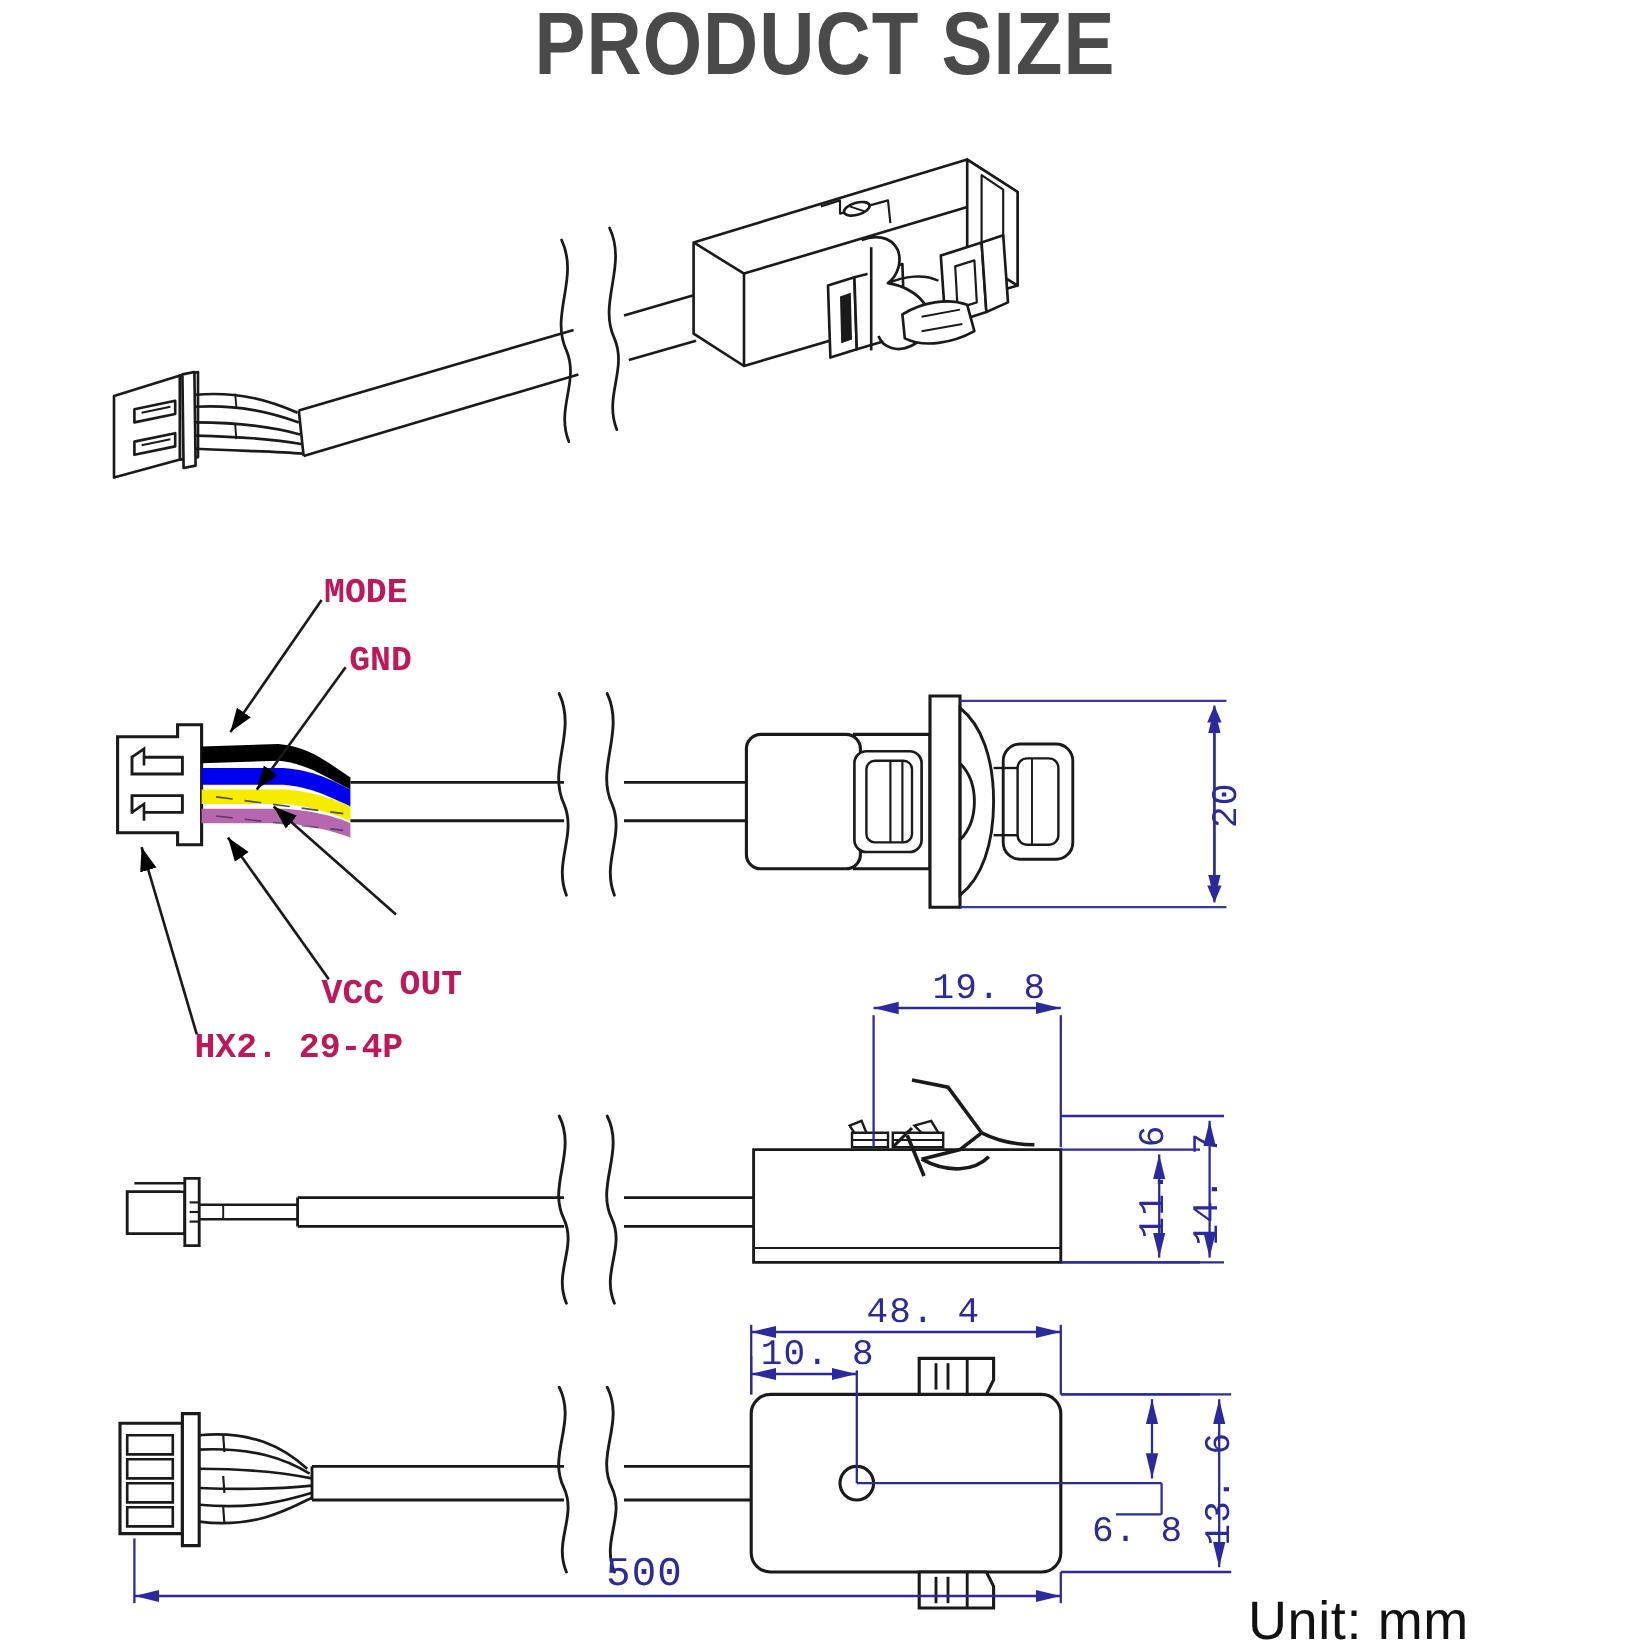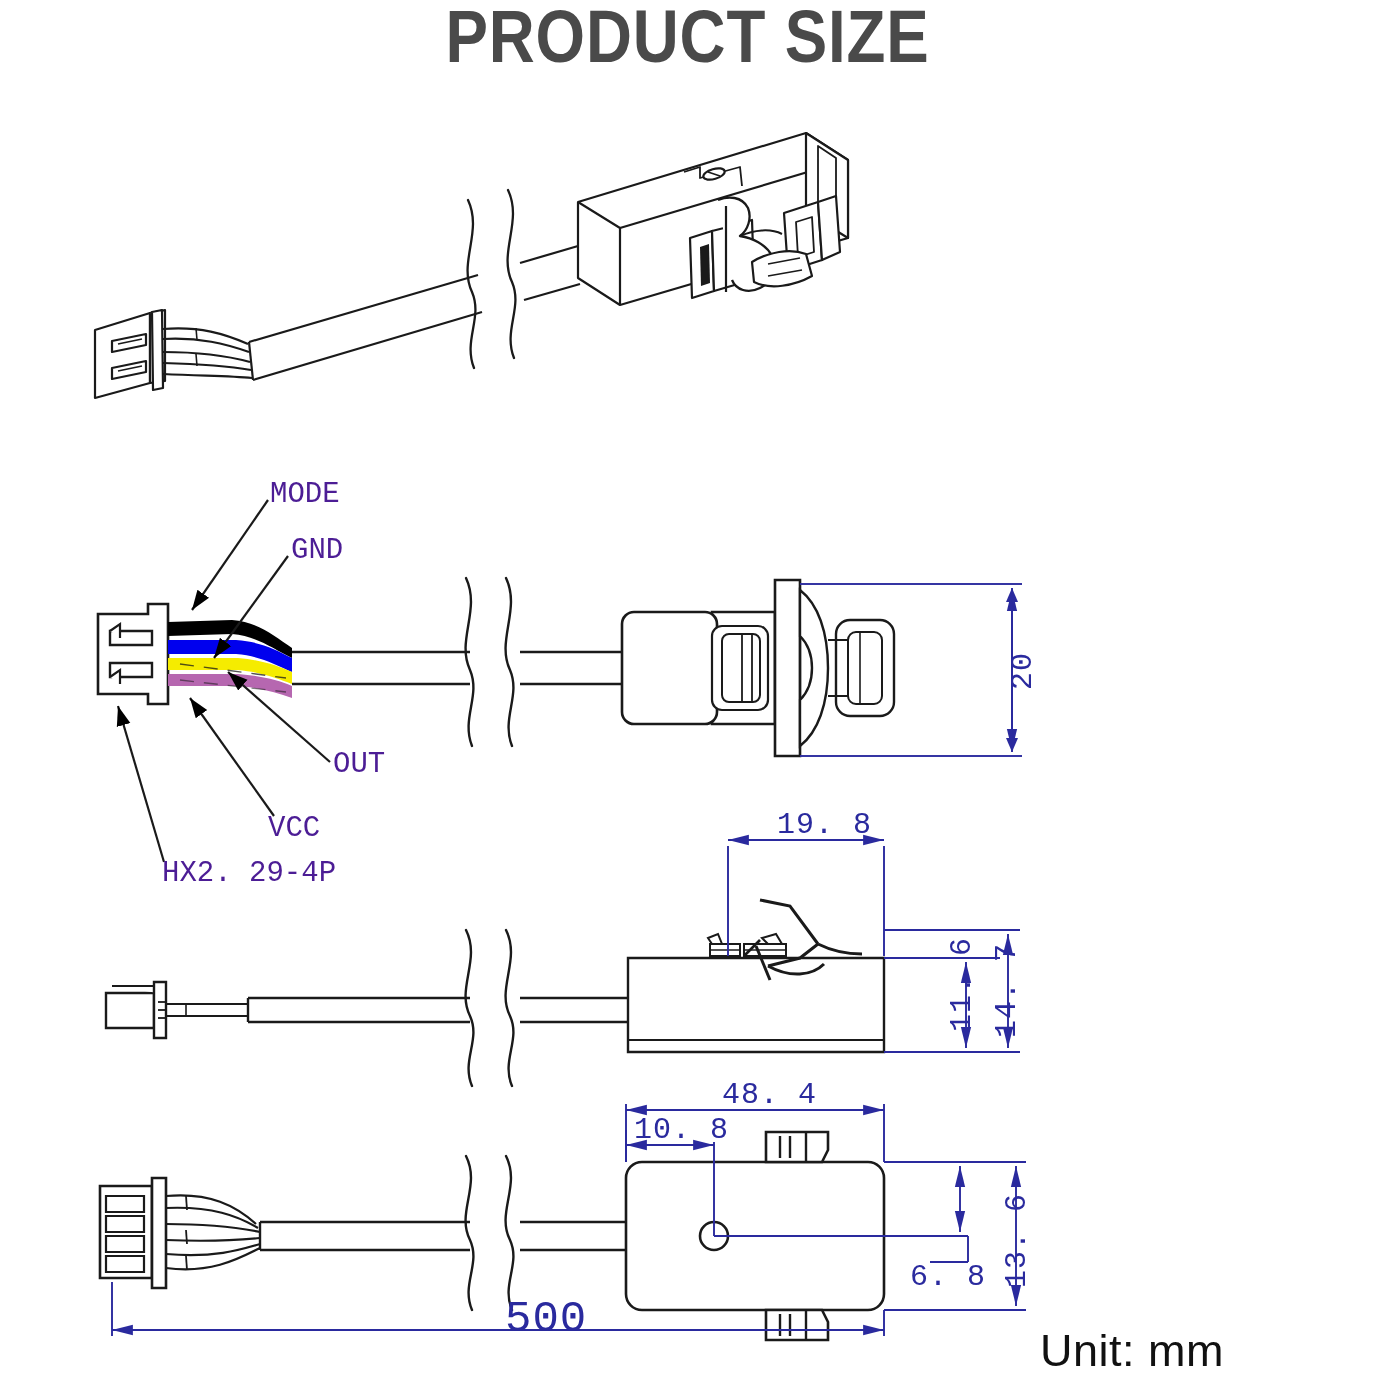--- a/index.html
+++ b/index.html
@@ -19,30 +19,30 @@
     white-space:nowrap;
   }
   .unit{
     position:absolute;left:1040px;top:1325px;
     font-family:"Liberation Sans", sans-serif;
     font-size:45px;color:#111;letter-spacing:0.5px;white-space:nowrap;
   }
   .lbl{
     position:absolute;
     font-family:"Liberation Mono","DejaVu Sans Mono",monospace;
-    font-size:29px;font-weight:normal;color:#4c1d95;white-space:nowrap;
+    font-size:29px;font-weight:bold;color:#be185d;white-space:nowrap;
     letter-spacing:0px;
   }
   .dim{
     position:absolute;
     font-family:"Liberation Mono","DejaVu Sans Mono",monospace;
     font-size:30px;color:#2a2a9e;white-space:nowrap;letter-spacing:1px;
   }
   .dim.rot{transform:rotate(-90deg);transform-origin:left top;}
-  .dim.big{font-size:44px;}
+  .dim.big{font-size:34px;}
 </style>
 </head>
 <body>
 
 <div id="sheet">
 
   <div class="title">PRODUCT SIZE</div>
 
   <svg width="1375" height="1375" viewBox="0 0 1375 1375" style="position:absolute;left:0;top:0">
 
@@ -319,21 +319,21 @@
     </g>
     <g stroke="#2a2a9e" stroke-width="1.9" fill="none">
       <path d="M112,1282 L112,1336"></path>
       <path d="M884,1310 L884,1336"></path>
       <line x1="112" y1="1330" x2="884" y2="1330" marker-start="url(#arrR)" marker-end="url(#arrL)"></line>
     </g>
   </svg>
 
   <div class="lbl" style="left:270px;top:478px">MODE</div>
   <div class="lbl" style="left:291px;top:534px">GND</div>
-  <div class="lbl" style="left:333px;top:748px">OUT</div>
+  <div class="lbl" style="left:333px;top:804px">OUT</div>
   <div class="lbl" style="left:268px;top:812px">VCC</div>
   <div class="lbl" style="left:162px;top:857px">HX2. 29-4P</div>
 
   <div class="dim rot" style="left:1006px;top:690px">20</div>
   <div class="dim" style="left:777px;top:808px">19. 8</div>
   <div class="dim rot" style="left:945px;top:1032px">11. 6</div>
   <div class="dim rot" style="left:990px;top:1038px">14. 7</div>
   <div class="dim" style="left:722px;top:1078px">48. 4</div>
   <div class="dim" style="left:634px;top:1113px">10. 8</div>
   <div class="dim" style="left:910px;top:1260px">6. 8</div>

